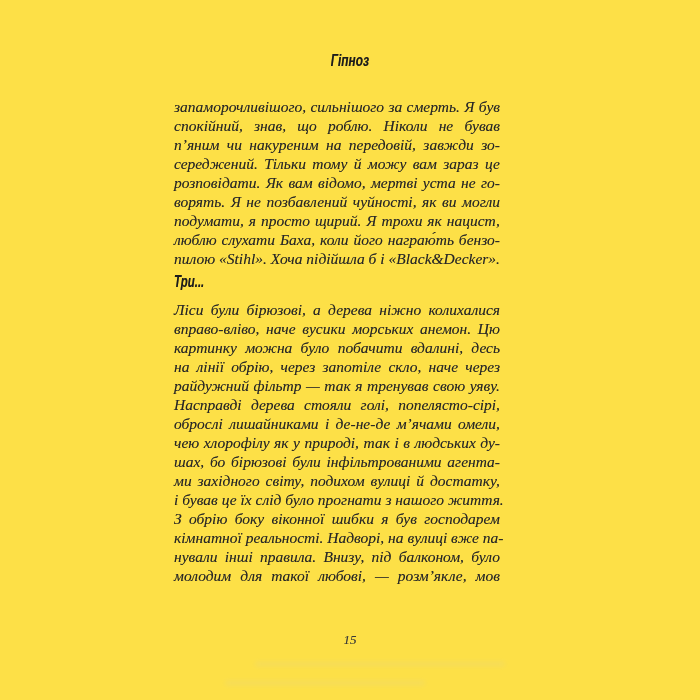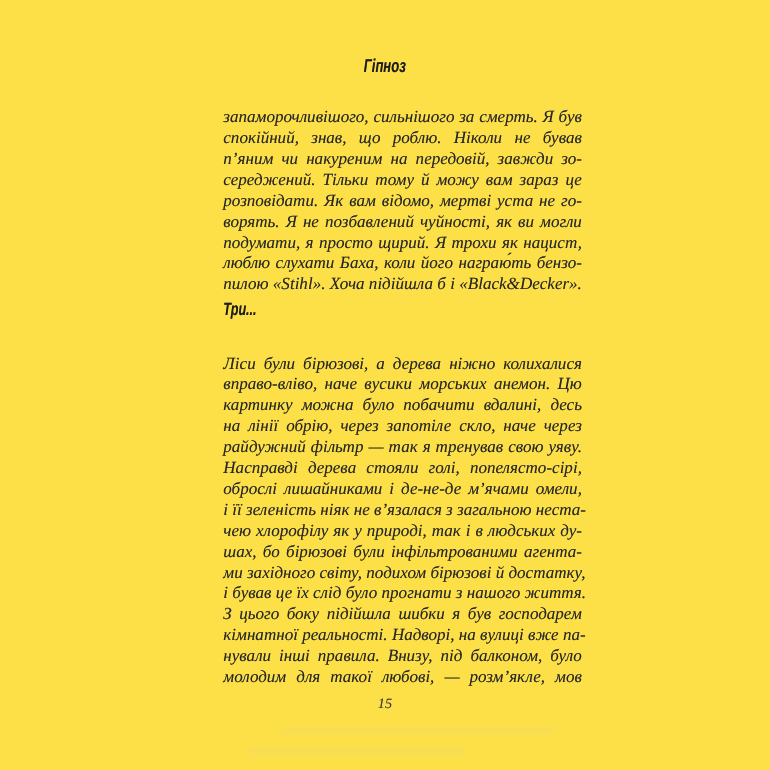--- a/index.html
+++ b/index.html
@@ -31,21 +31,21 @@
     font-size: 16px;
     letter-spacing: 0px;
     color: #1c1c1c;
     transform: scaleX(0.74) scaleY(1.05);
     transform-origin: center center;
     text-shadow: 0 0 0.6px rgba(30,30,30,0.55);
   }
   
   .text-column {
     position: absolute;
-    left: 203px;
+    left: 174px;
     top: 97px;
     width: 326px;
     color: #272727;
     font-size: 15.5px;
     line-height: 19px;
     text-shadow: 0 0 0.5px rgba(40,40,40,0.45);
   }
   .line {
     text-align: justify;
     text-align-last: justify;
@@ -60,21 +60,21 @@
     display: inline-block;
     font-family: "Liberation Sans", sans-serif;
     font-weight: 700;
     font-size: 15.5px;
     color: #1c1c1c;
     transform: scaleX(0.74) scaleY(1.05);
     transform-origin: left center;
     text-shadow: 0 0 0.6px rgba(30,30,30,0.55);
   }
   .para2 {
-    margin-top: 30px;
+    margin-top: 9px;
   }
   
   .page-number {
     position: absolute;
     top: 632px;
     left: 0;
     width: 700px;
     text-align: center;
     font-size: 13px;
     color: #3a3a3a;
@@ -120,26 +120,25 @@
     </div>
 
     <div class="para2">
         <div class="line">Ліси були бірюзові, а дерева ніжно колихалися</div>
         <div class="line">вправо-вліво, наче вусики морських анемон. Цю</div>
         <div class="line">картинку можна було побачити вдалині, десь</div>
         <div class="line">на лінії обрію, через запотіле скло, наче через</div>
         <div class="line">райдужний фільтр — так я тренував свою уяву.</div>
         <div class="line">Насправді дерева стояли голі, попелясто-сірі,</div>
         <div class="line">оброслі лишайниками і де-не-де м’ячами омели,</div>
-        <div class="line">і її зеленість ніяк не в’язалася з загальною неста-</div>
         <div class="line">чею хлорофілу як у природі, так і в людських ду-</div>
         <div class="line">шах, бо бірюзові були інфільтрованими агента-</div>
-        <div class="line">ми західного світу, подихом бірюзові й достатку,</div>
+        <div class="line">ми західного світу, подихом вулиці й достатку,</div>
         <div class="line">і бував це їх слід було прогнати з нашого життя.</div>
-        <div class="line">З цього боку підійшла шибки я був господарем</div>
+        <div class="line">З обрію боку віконної шибки я був господарем</div>
         <div class="line">кімнатної реальності. Надворі, на вулиці вже па-</div>
         <div class="line">нували інші правила. Внизу, під балконом, було</div>
         <div class="line">молодим для такої любові, — розм’якле, мов</div>
       </div>
 
   </div>
 
   <div class="page-number">15</div>
 
   <div class="ghost ghost-1"></div>

